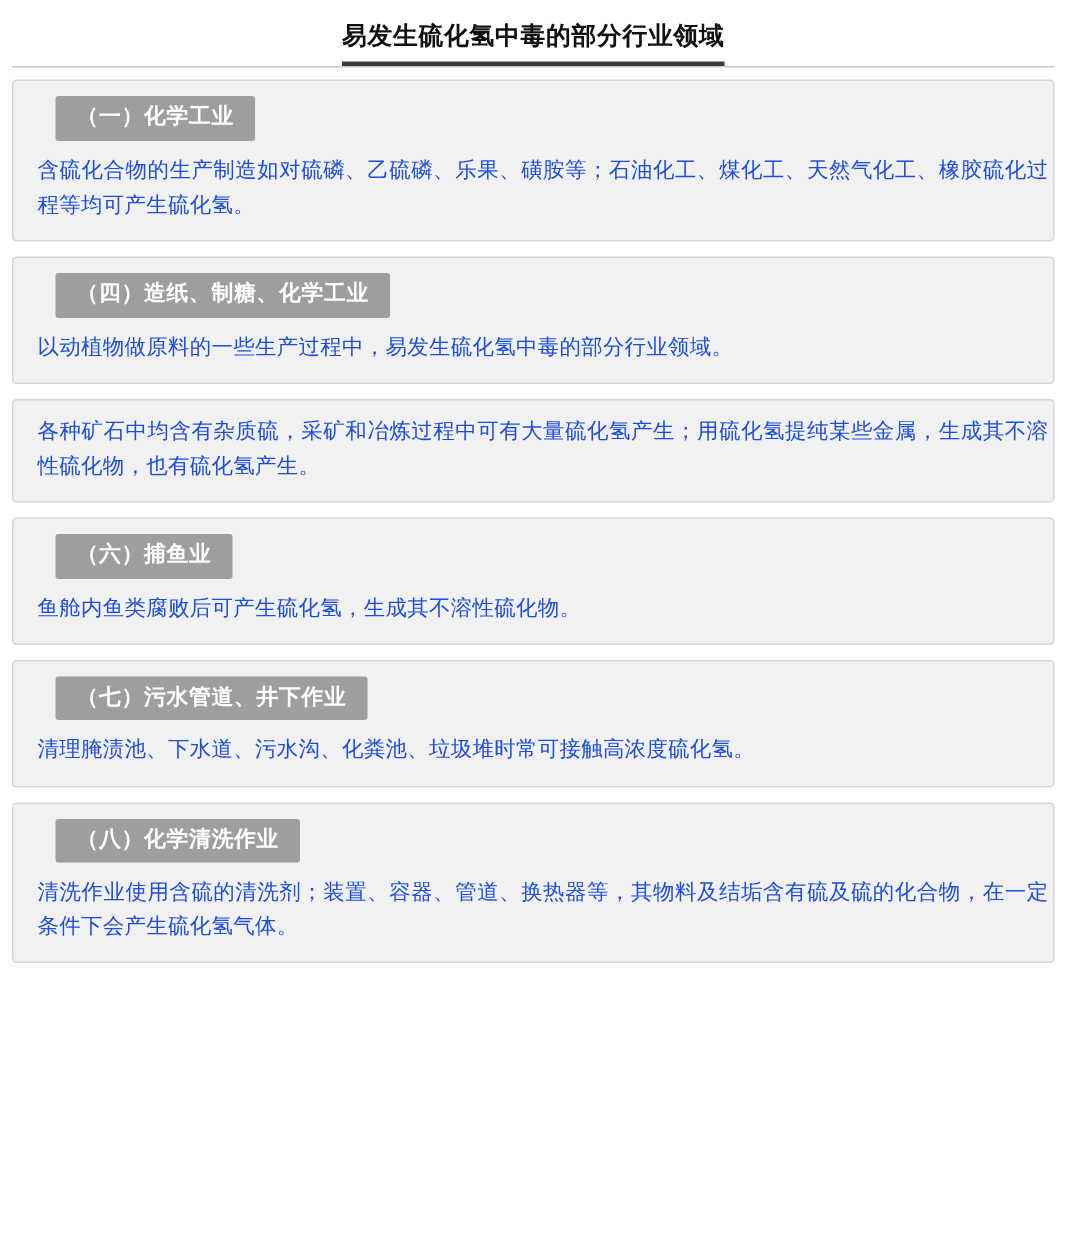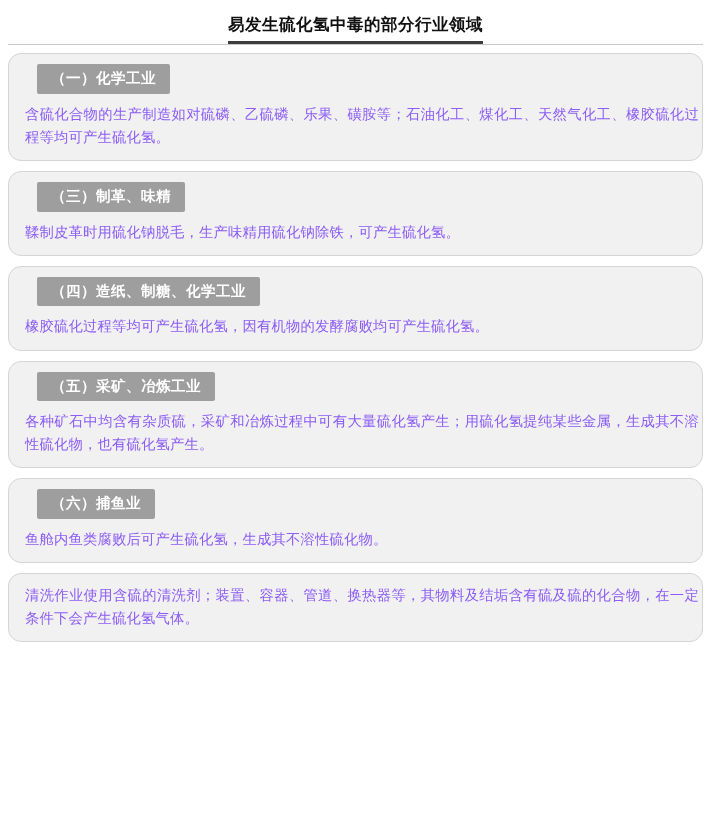--- a/index.html
+++ b/index.html
@@ -43,42 +43,42 @@
     margin: 0 0 8px 0;
   }
   
   .sections {
     display: block;
   }
   .section {
     position: relative;
     background: #f1f1f1;
     border: 1px solid #d5d5d5;
-    border-radius: 13px;
+    border-radius: 3px;
     margin: 0 0 10px 0;
     padding: 10px 1px 11px 14px;
     box-sizing: border-box;
   }
   .sec-head {
     display: inline-block;
     background: #9e9e9e;
     color: #ffffff;
     font-weight: bold;
     font-size: 14.5px;
     line-height: 1;
     padding: 7px 14px 8px 14px;
     border-radius: 2px;
     margin-left: 14px;
     margin-bottom: 9px;
     letter-spacing: 0.5px;
   }
   .sec-body {
     font-size: 14.3px;
     line-height: 1.62;
-    color: #8b5cf6;
+    color: #1d4ed8;
     text-align: justify;
     padding: 0 2px 0 2px;
     letter-spacing: 0.2px;
   }
 </style>
 </head>
 <body>
 
 <div class="page">
 
@@ -88,39 +88,39 @@
   <div class="title-rule"></div>
 
   <div class="sections">
 
     <div class="section">
       <div class="sec-head">（一）化学工业</div>
       <div class="sec-body">含硫化合物的生产制造如对硫磷、乙硫磷、乐果、磺胺等；石油化工、煤化工、天然气化工、橡胶硫化过程等均可产生硫化氢。</div>
     </div>
 
 
+
     <div class="section">
-      <div class="sec-head">（三）制革、味精</div>
-      <div class="sec-body">鞣制皮革时用硫化钠脱毛，生产味精用硫化钠除铁，可产生硫化氢。</div>
+      <div class="sec-head">（四）造纸、制糖、化学工业</div>
+      <div class="sec-body">以动植物做原料的一些生产过程中，易发生硫化氢中毒的部分行业领域。</div>
     </div>
 
     <div class="section">
-      <div class="sec-head">（四）造纸、制糖、化学工业</div>
-      <div class="sec-body">橡胶硫化过程等均可产生硫化氢，因有机物的发酵腐败均可产生硫化氢。</div>
-    </div>
-
-    <div class="section">
-      <div class="sec-head">（五）采矿、冶炼工业</div>
       <div class="sec-body">各种矿石中均含有杂质硫，采矿和冶炼过程中可有大量硫化氢产生；用硫化氢提纯某些金属，生成其不溶性硫化物，也有硫化氢产生。</div>
     </div>
 
     <div class="section">
       <div class="sec-head">（六）捕鱼业</div>
       <div class="sec-body">鱼舱内鱼类腐败后可产生硫化氢，生成其不溶性硫化物。</div>
     </div>
 
+    <div class="section">
+      <div class="sec-head">（七）污水管道、井下作业</div>
+      <div class="sec-body">清理腌渍池、下水道、污水沟、化粪池、垃圾堆时常可接触高浓度硫化氢。</div>
+    </div>
 
     <div class="section">
+      <div class="sec-head">（八）化学清洗作业</div>
       <div class="sec-body">清洗作业使用含硫的清洗剂；装置、容器、管道、换热器等，其物料及结垢含有硫及硫的化合物，在一定条件下会产生硫化氢气体。</div>
     </div>
 
   </div>
 </div>
 
 </body></html>

